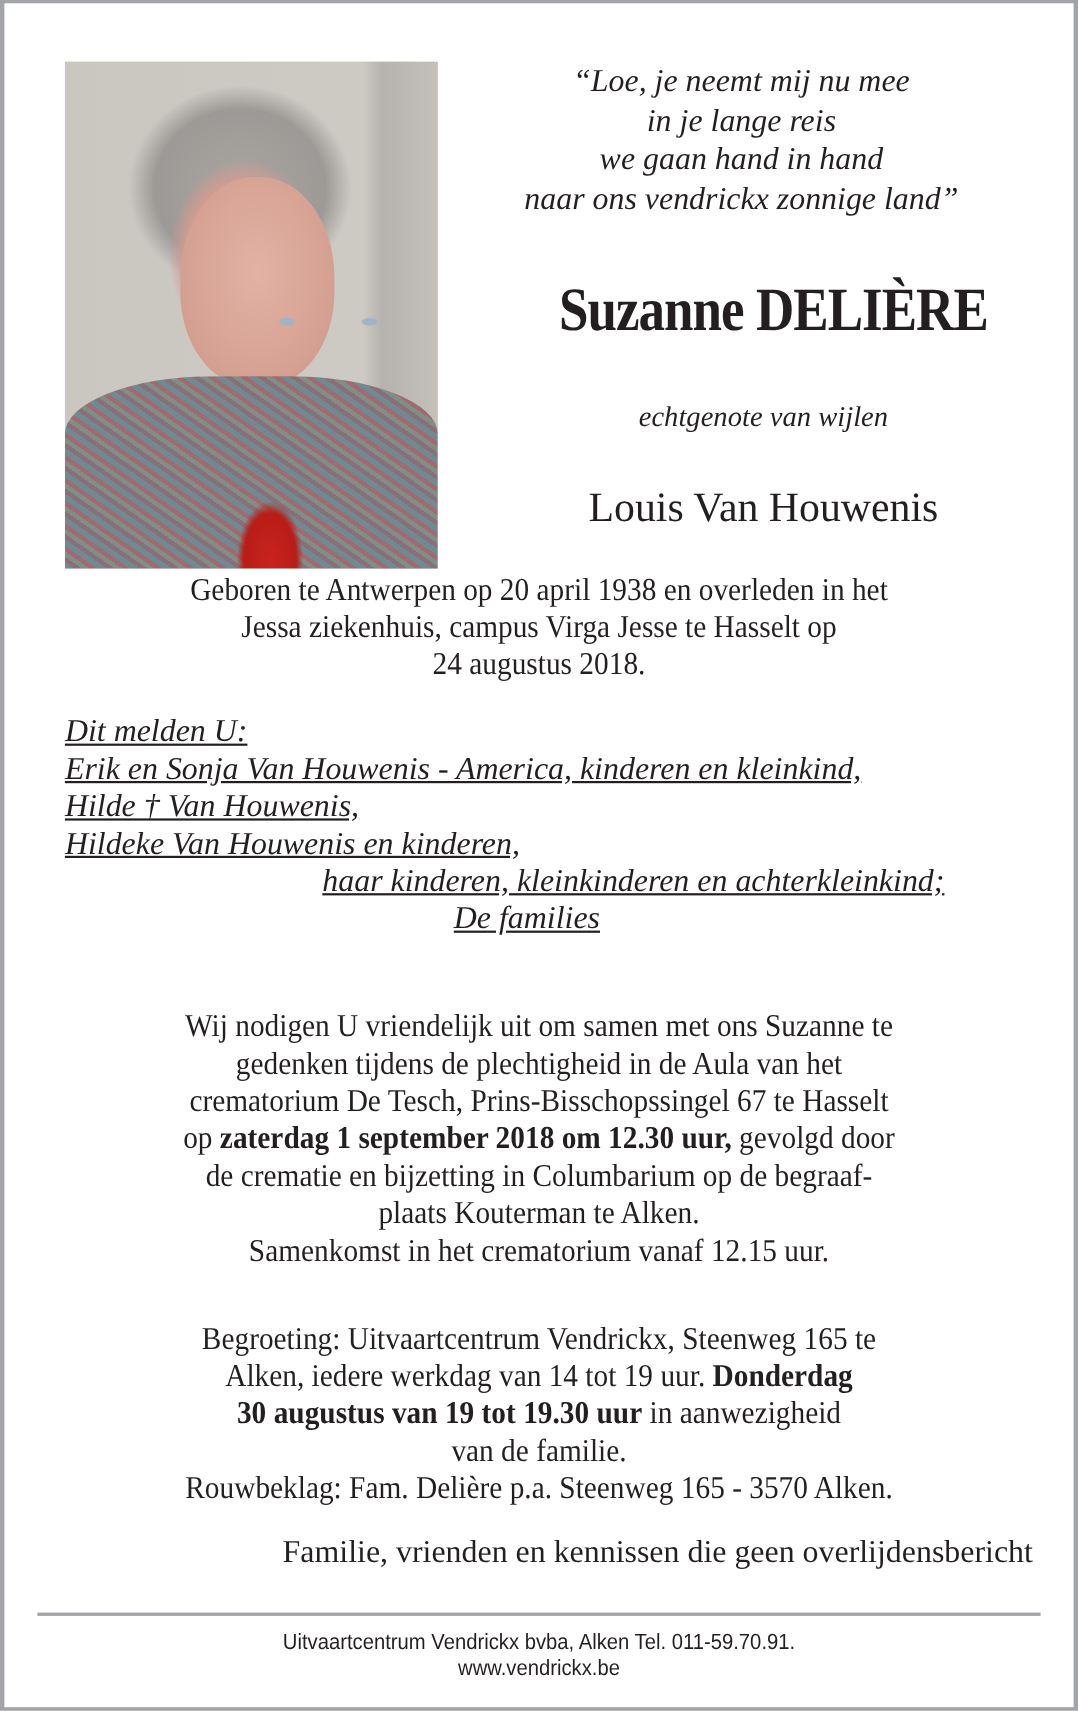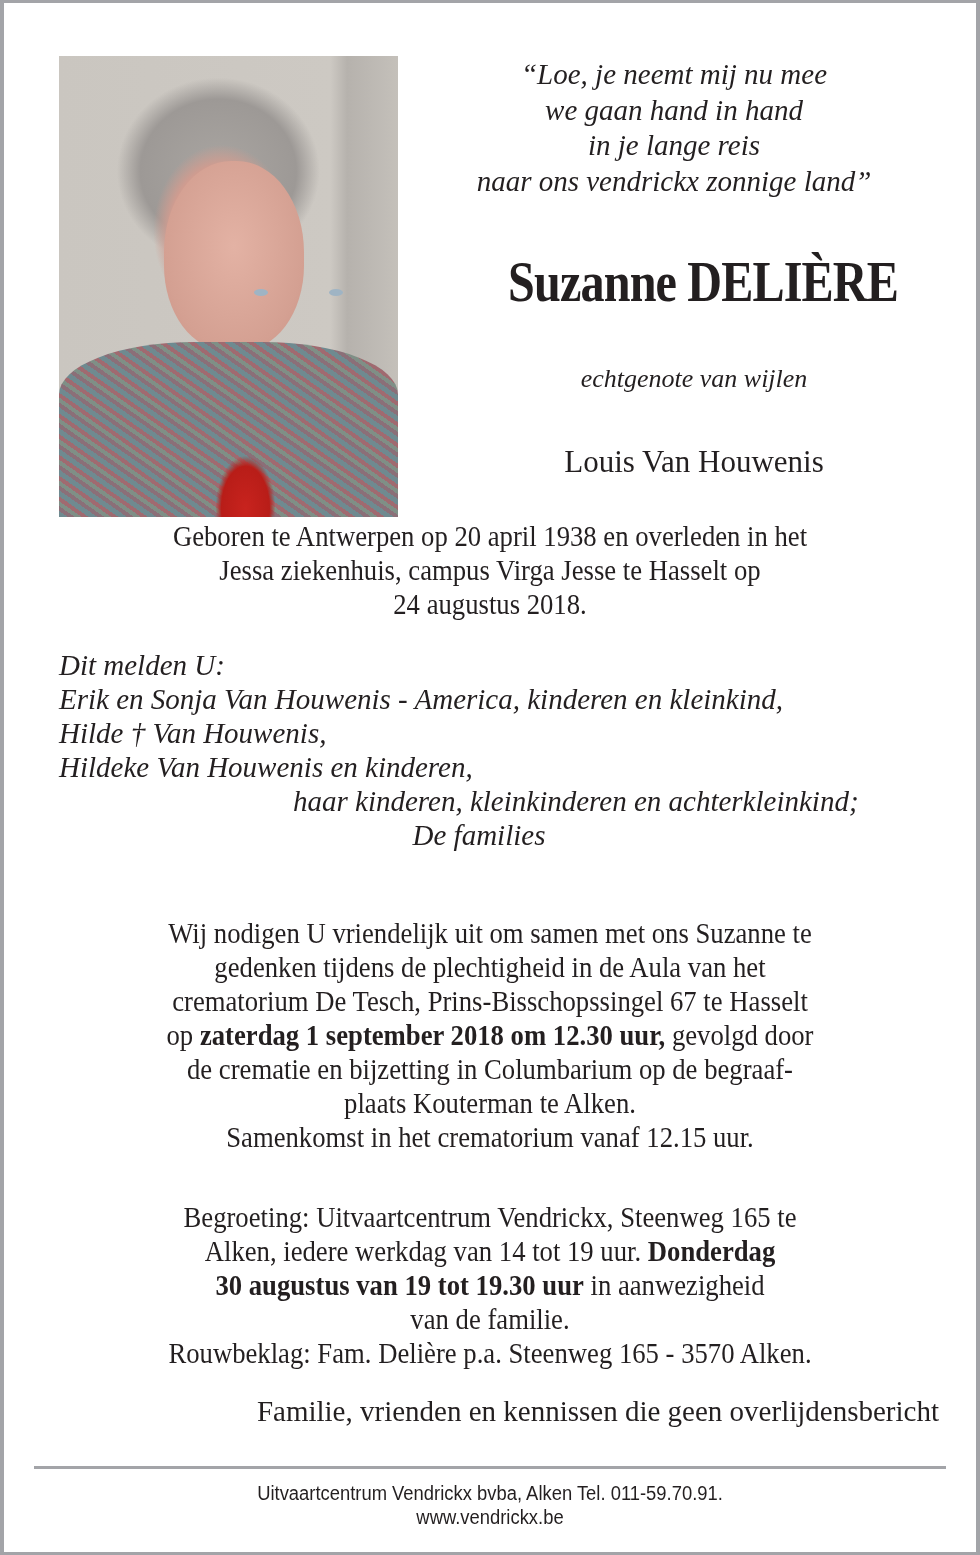--- a/index.html
+++ b/index.html
@@ -44,28 +44,28 @@
     position: absolute; left: 420px; top: 244px; width: 540px; text-align: center;
     font-weight: bold; font-size: 56px; line-height: 70px;
     letter-spacing: -1px; transform: scaleX(0.86); transform-origin: 62% 50%;
   }
   .spouse-label {
     position: absolute; left: 420px; top: 358px; width: 540px; text-align: center;
     font-style: italic; font-size: 26px; line-height: 36px;
   }
   .spouse-name {
     position: absolute; left: 420px; top: 440px; width: 540px; text-align: center;
-    font-size: 31px; line-height: 38px;
+    font-size: 38px; line-height: 38px;
   }
   .block { position: absolute; left: 30px; width: 912px; font-size: 29px; line-height: 34px; }
   .center { text-align: center; }
   .cond { transform: scaleX(0.92); transform-origin: 50% 50%; }
   .birth { top: 516px; }
   .announce { top: 645px; font-style: italic; left: 55px; width: 880px; }
-  .announce .ln { white-space: nowrap; }
+  .announce .ln { white-space: nowrap; text-decoration: underline; }
   .announce .indent { padding-left: 234px; }
   .announce .mid { text-align: center; padding-right: 40px; }
   .invite { top: 913px; }
   .visit { top: 1197px; }
   .closing { top: 1391px; left: 55px; width: 880px; text-align: right; }
   b { font-weight: bold; }
   .rule {
     position: absolute; left: 30px; top: 1463px; width: 912px; height: 3px; background: #a3a4a8;
   }
   .footer {
@@ -82,22 +82,22 @@
   <div class="photo" title="Portrait of an elderly woman with grey hair and a colorful knitted scarf">
     <div class="face"></div>
     <div class="eye l"></div>
     <div class="eye r"></div>
     <div class="smile"></div>
     <div class="scarf"></div>
   </div>
 
   <div class="quote">
     <div>“Loe, je neemt mij nu mee</div>
+    <div>in je lange reis</div>
     <div>we gaan hand in hand</div>
-    <div>in je lange reis</div>
     <div>naar ons vendrickx zonnige land”</div>
   </div>
 
   <div class="name">Suzanne DELIÈRE</div>
   <div class="spouse-label">echtgenote van wijlen</div>
   <div class="spouse-name">Louis Van Houwenis</div>
 
   <div class="block center birth cond">
     <div>Geboren te Antwerpen op 20 april 1938 en overleden in het</div>
     <div>Jessa ziekenhuis, campus Virga Jesse te Hasselt op</div>

